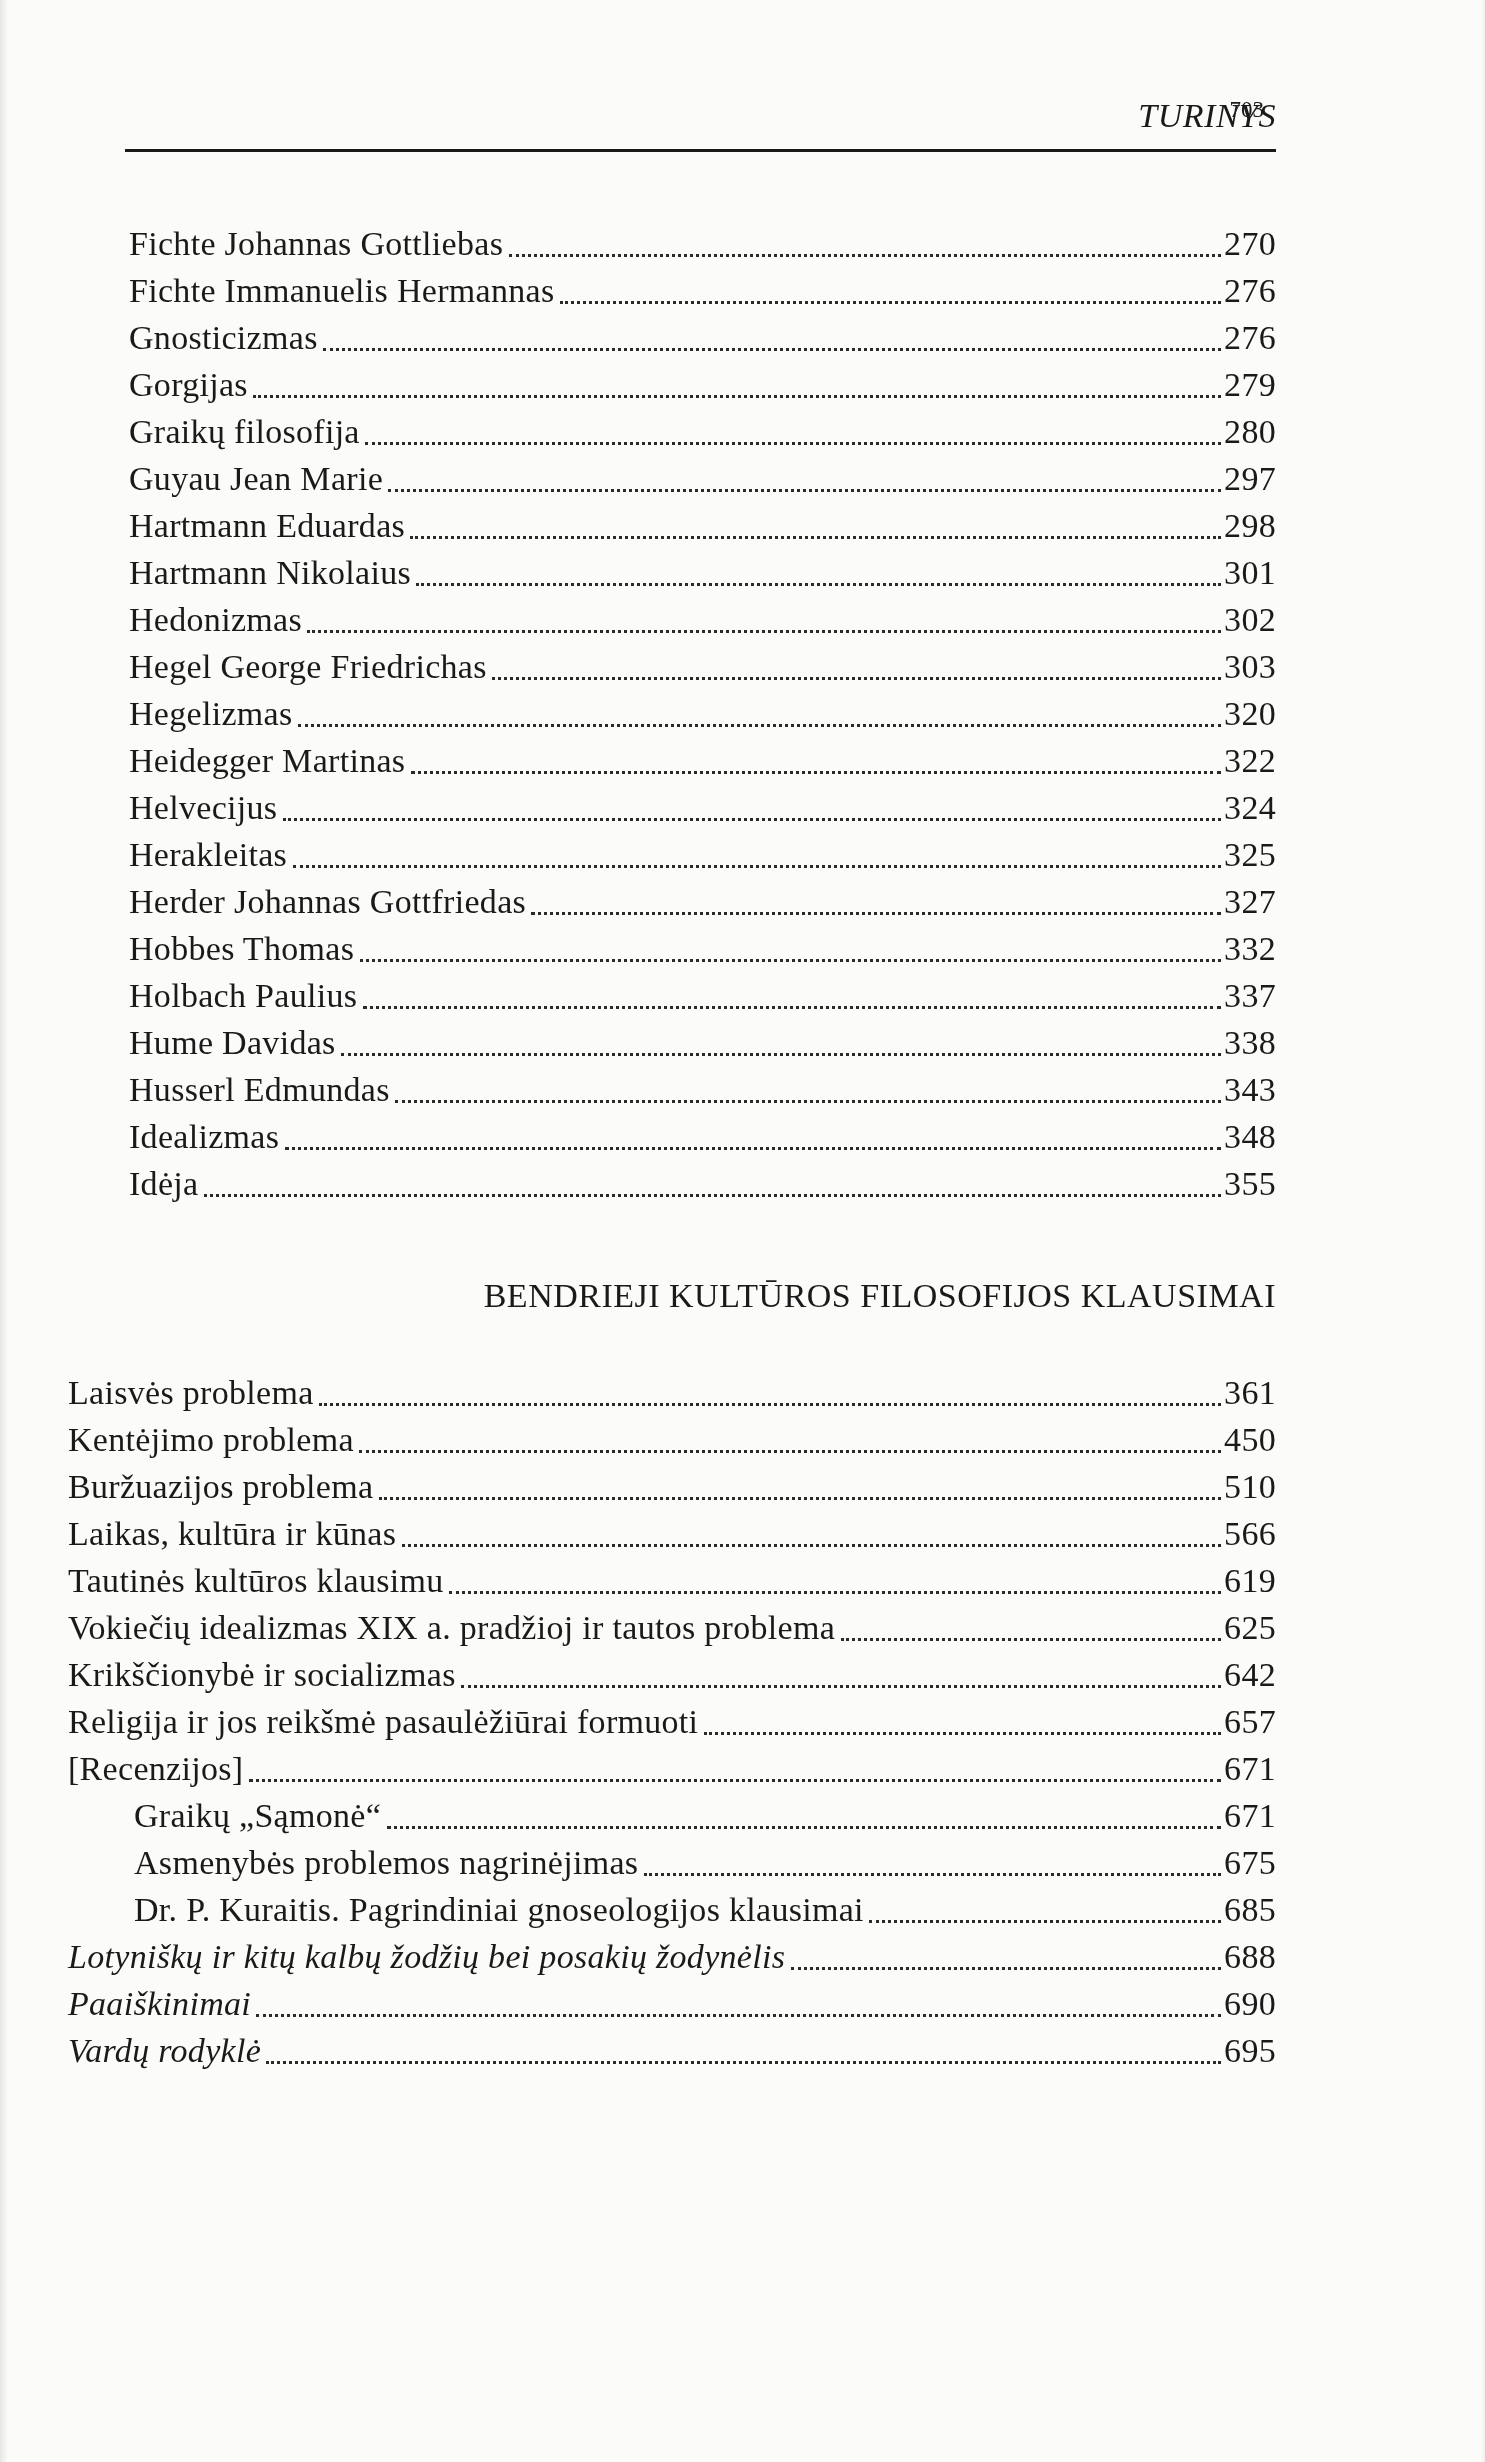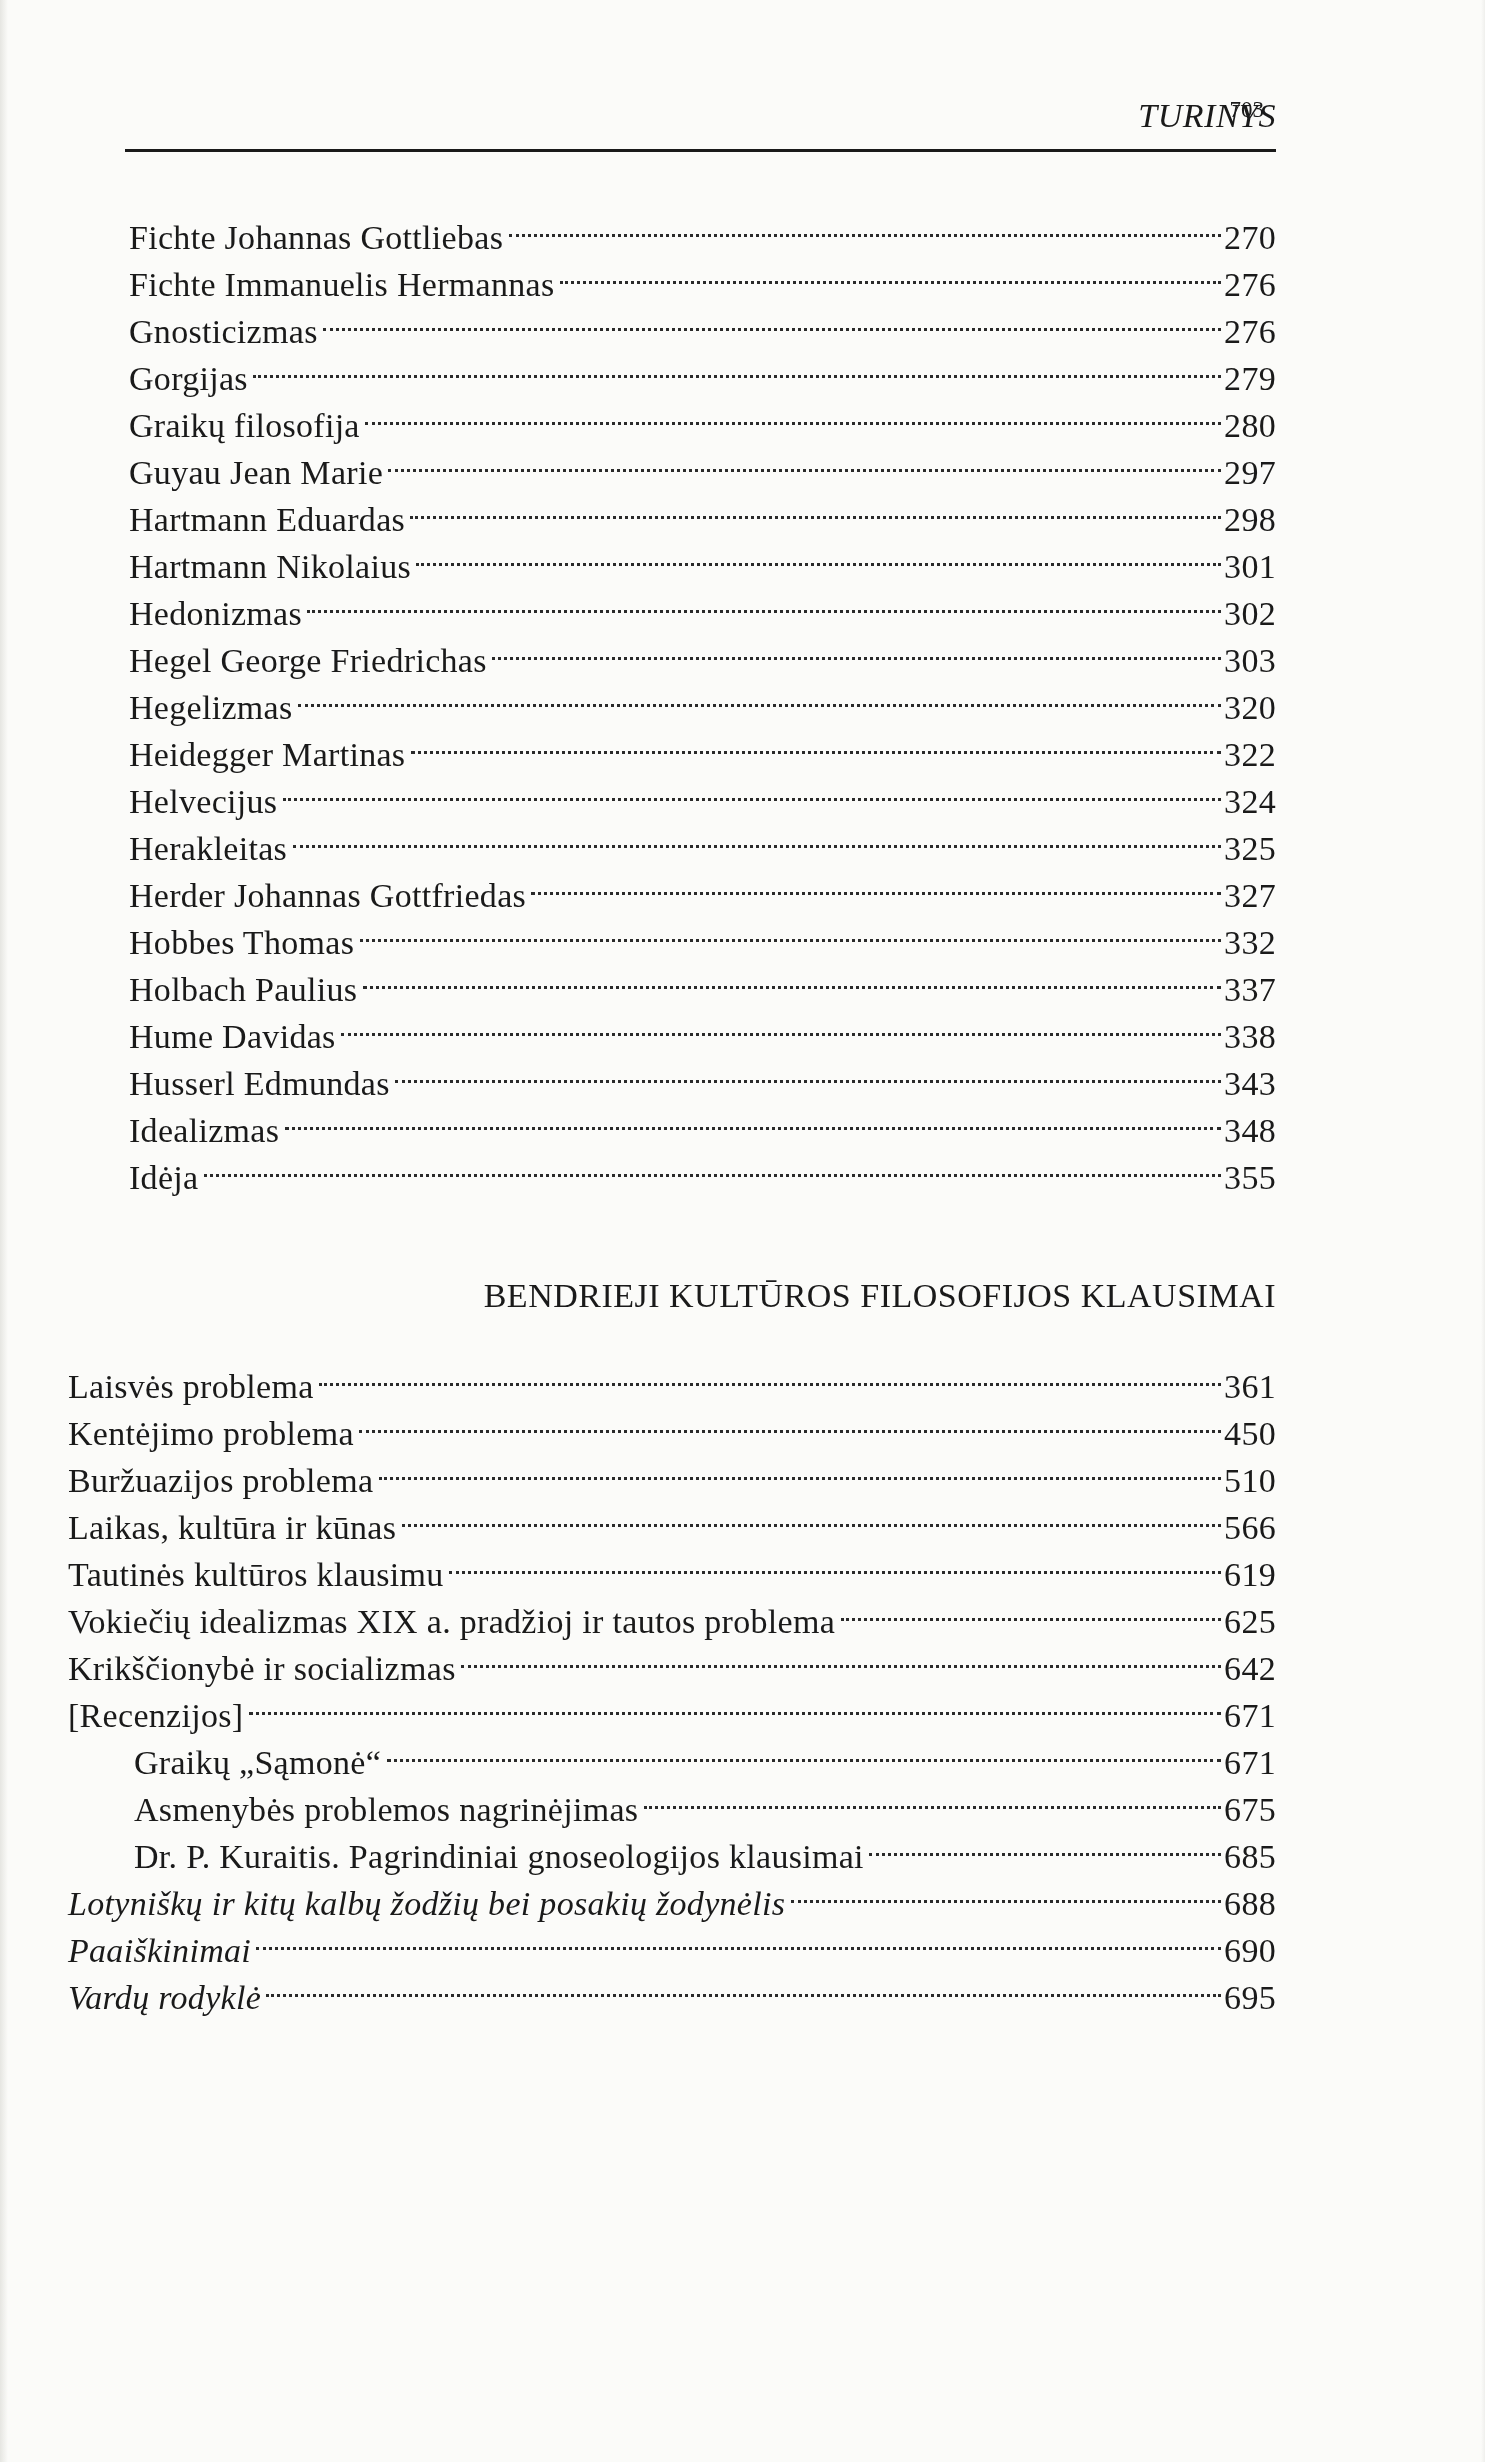--- a/index.html
+++ b/index.html
@@ -29,21 +29,21 @@
     position:absolute; right:12px; top:0; font-size:23px;
   }
   .header-rule {
     position:absolute; left:125px; top:149px; width:1151px; height:2.7px;
     background:#1a1a1a;
   }
   .toc {
     position:absolute;
   }
   .toc-row {
-    position:relative; height:47px; display:flex; align-items:center;
+    position:relative; height:47px; display:flex; align-items:flex-end;
     font-size:34px; line-height:1;
   }
   .toc-row .label { white-space:nowrap; letter-spacing:0.3px; }
   .toc-row .leader {
     flex:1; margin:0 3.2px 4.3px 5.4px; height:0;
     border-bottom:3.2px dotted #2a2a2a;
   }
   .toc-row .page { white-space:nowrap; letter-spacing:0.3px; }
   .toc-row.indent .label { padding-left:66px; }
   .toc-row.italic .label { font-style:italic; }
@@ -207,20 +207,25 @@
       <span class="label">Vokiečių idealizmas XIX a. pradžioj ir tautos problema</span>
       <span class="leader"></span>
       <span class="page">625</span>
     </div>
     <div class="toc-row">
       <span class="label">Krikščionybė ir socializmas</span>
       <span class="leader"></span>
       <span class="page">642</span>
     </div>
     <div class="toc-row">
+      <span class="label">Religija ir jos reikšmė pasaulėžiūrai formuoti</span>
+      <span class="leader"></span>
+      <span class="page">657</span>
+    </div>
+    <div class="toc-row">
       <span class="label">[Recenzijos]</span>
       <span class="leader"></span>
       <span class="page">671</span>
     </div>
     <div class="toc-row indent">
       <span class="label">Graikų „Sąmonė“</span>
       <span class="leader"></span>
       <span class="page">671</span>
     </div>
     <div class="toc-row indent">

